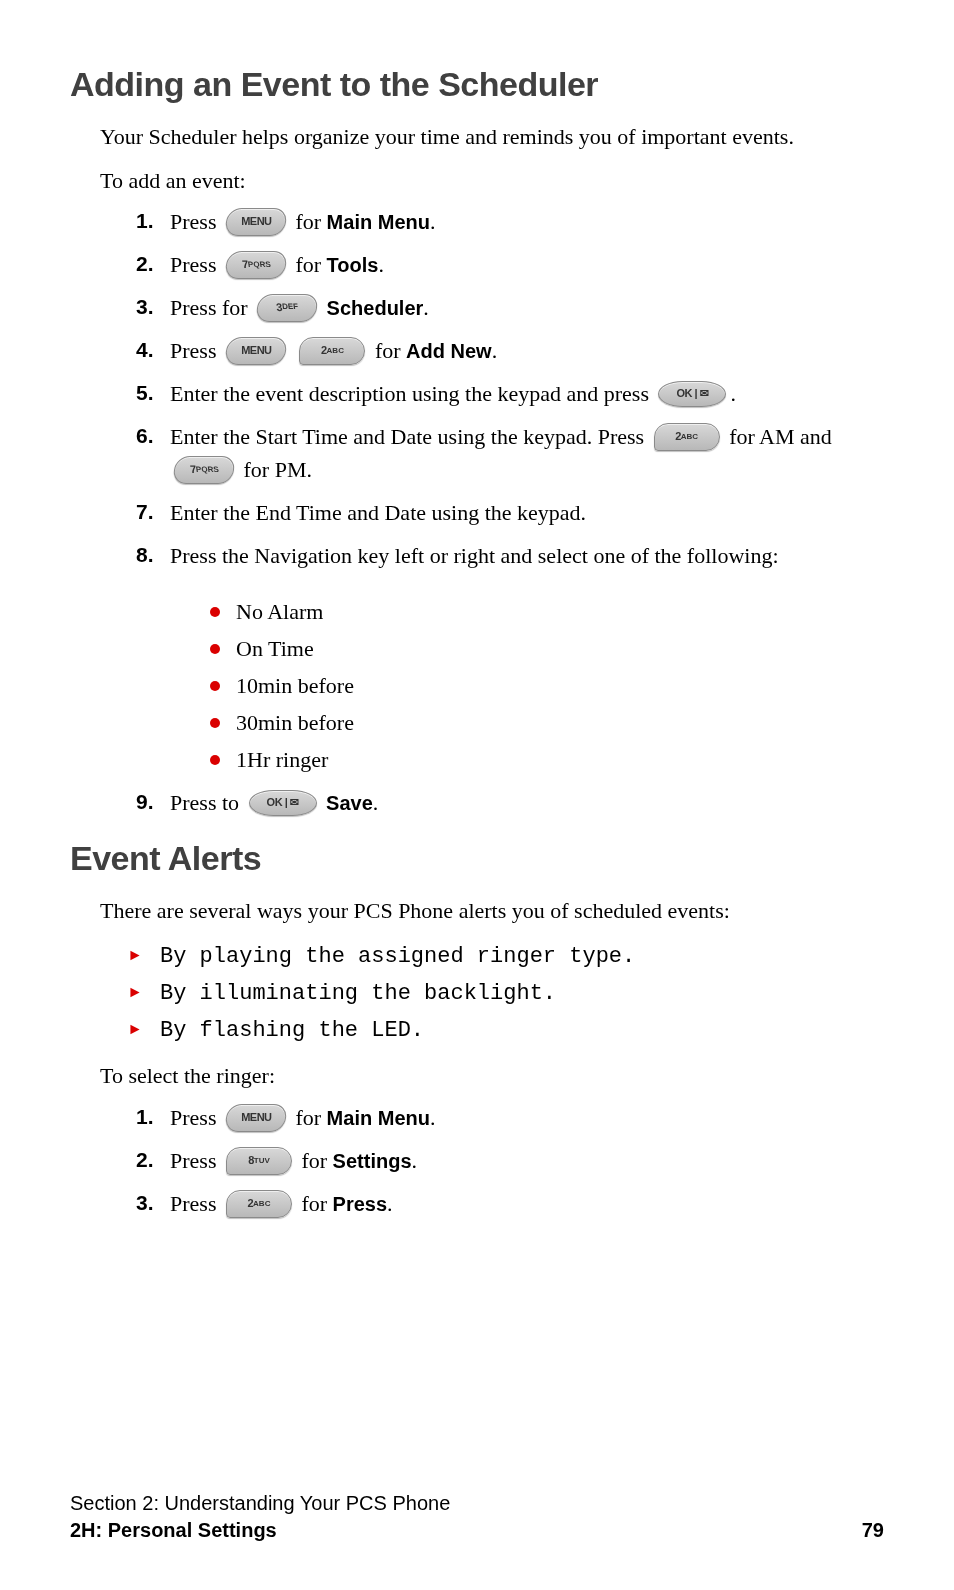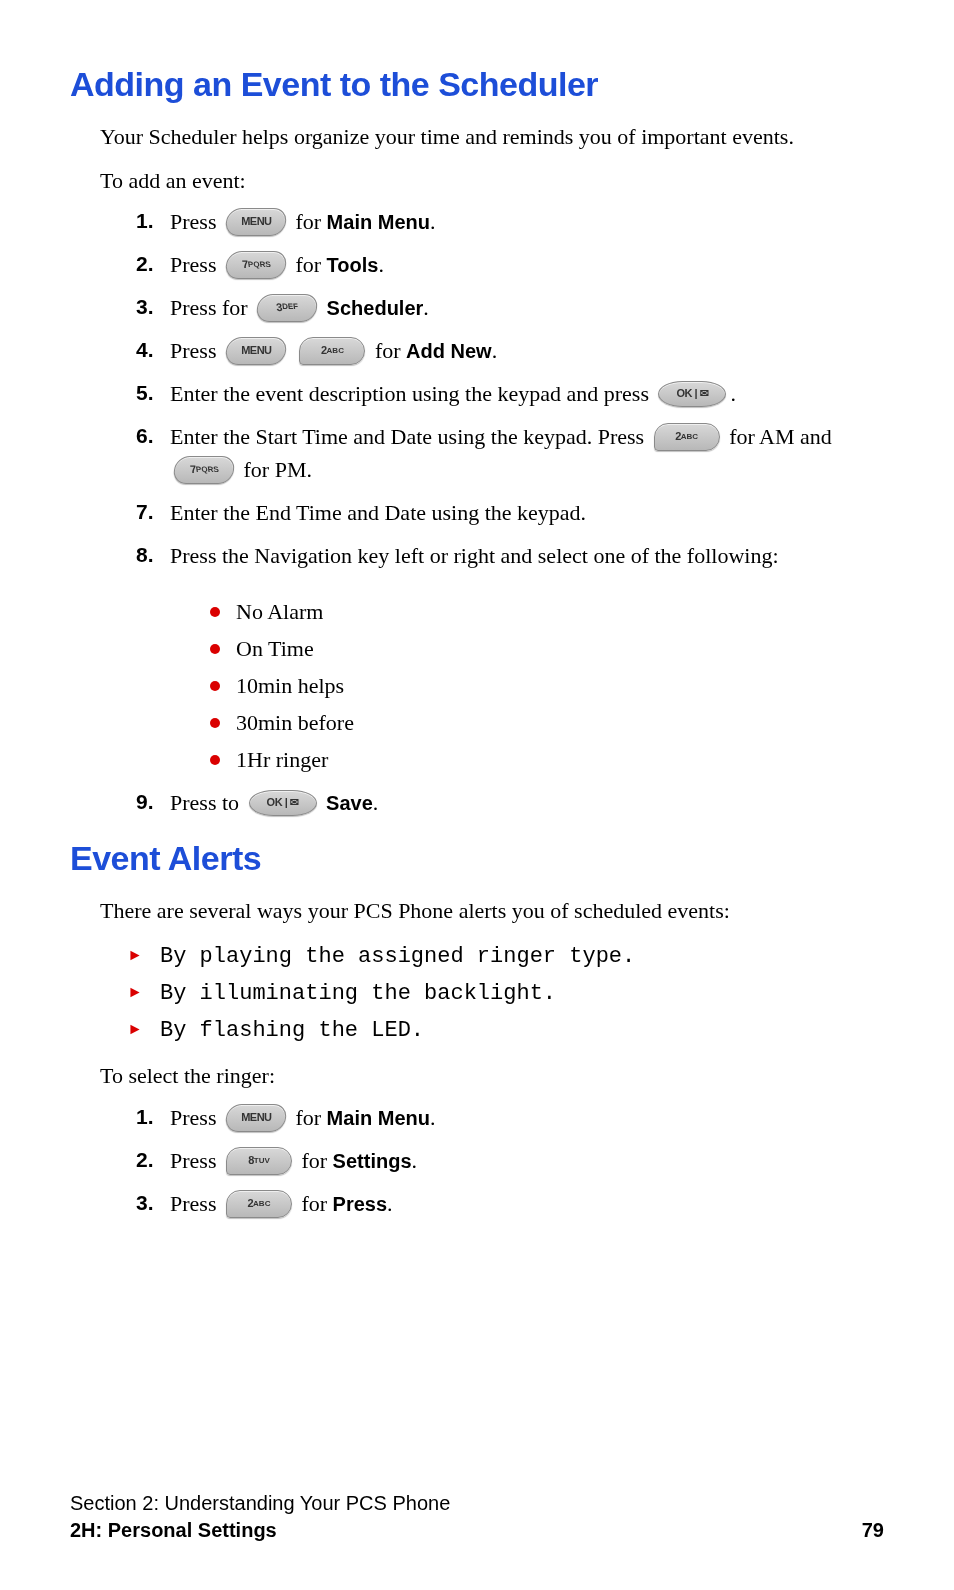--- a/index.html
+++ b/index.html
@@ -12,21 +12,21 @@
   .page {
     width: 954px;
     height: 1590px;
     box-sizing: border-box;
     padding: 55px 70px 40px 70px;
     position: relative;
   }
   h2.red-heading {
     font-family: 'Arial Black', Arial, sans-serif;
     font-weight: 900;
-    color: #1d4ed8;
+    color: #404040;
     font-size: 34px;
     margin: 10px 0 18px 0;
     letter-spacing: -0.5px;
   }
   h2.red-heading.second {
     margin-top: 20px;
   }
   p.body {
     font-size: 22px;
     margin: 0 0 14px 0;
@@ -212,21 +212,21 @@
       <span> for PM.</span>
     </li>
     <li>
       <span>Enter the End Time and Date using the keypad.</span>
     </li>
     <li>
       <span>Press the Navigation key left or right and select one of the following:</span>
       <ul class="ul-red" style="padding-left:40px;margin-top:23px;">
         <li>No Alarm</li>
         <li>On Time</li>
-        <li>10min helps</li>
+        <li>10min before</li>
         <li>30min before</li>
         <li>1Hr ringer</li>
       </ul>
     </li>
     <li>
       <span>Press to </span>
       <span class="key ok">OK | ✉</span>
       <span> </span>
       <span class="bold">Save</span><span>.</span>
     </li>

